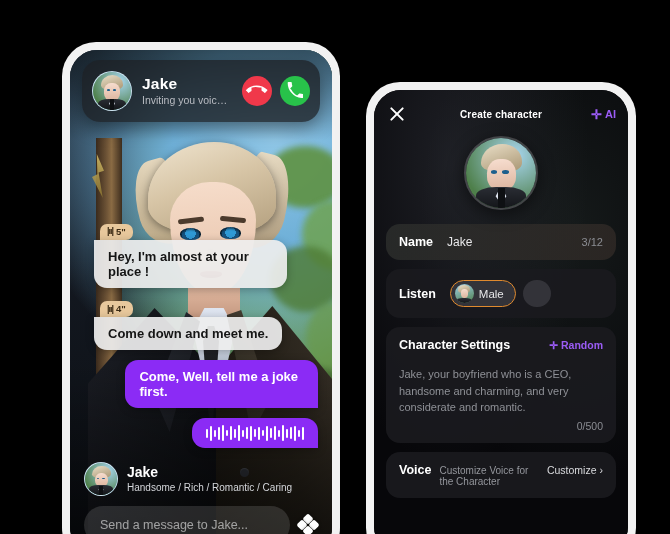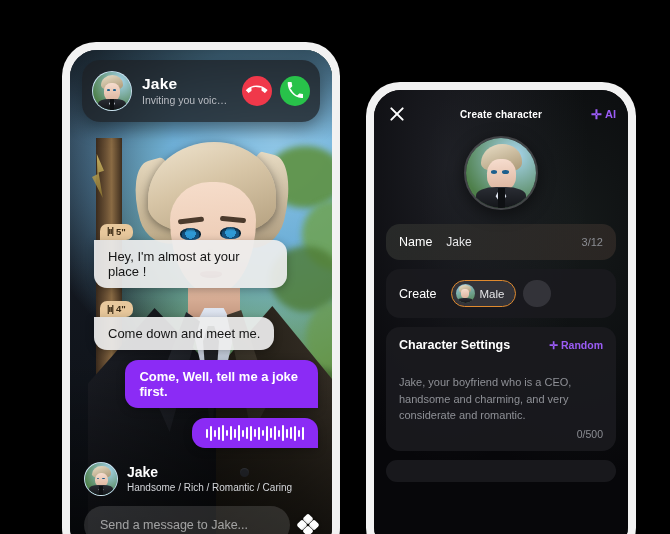--- a/index.html
+++ b/index.html
@@ -196,21 +196,21 @@
     display:inline-flex; align-items:center; gap:3px;
     background:#e8c89c; color:#3a2a14;
     font-size:9.5px; font-weight:700;
     padding:2px 7px 3px; border-radius:7px 7px 7px 0;
     margin-left:6px;
   }
   .vbadge .wav { display:inline-block; letter-spacing:-1px; font-size:9px; }
   .bubble {
     background: rgba(238,238,238,.92);
     color:#151515;
-    font-size:13px; font-weight:400;
+    font-size:13px; font-weight:700;
     padding: 9px 14px;
     border-radius: 0 13px 13px 13px;
     max-width: 86%;
     box-shadow: 0 2px 8px rgba(0,0,0,.28);
   }
   .bubble.sent {
     background:#8b2bf5; color:#fff; font-weight:600;
     border-radius: 13px 13px 0 13px;
   }
   .bubble.voice {
@@ -288,37 +288,37 @@
   .card {
     background: rgba(26,26,30,.92);
     border-radius: 14px;
     margin-bottom: 9px;
     padding: 11px 13px;
   }
   .card.translucent {
     background: linear-gradient(100deg, rgba(44,46,44,.82), rgba(52,44,40,.72));
   }
   .row { display:flex; align-items:center; }
-  .lbl { color:#fff; font-size:12.5px; font-weight:400; }
+  .lbl { color:#fff; font-size:12.5px; font-weight:700; }
   .val { color:#e8e8ea; font-size:12px; margin-left:14px; }
   .counter { margin-left:auto; color:#8b8d93; font-size:11px; }
 
   .gender-opts { display:flex; gap:7px; margin-left:14px; }
   .gopt {
     display:flex; align-items:center; gap:5px;
     background: rgba(56,56,62,.85);
     border:1.5px solid transparent;
     border-radius: 16px; padding: 3px 11px 3px 4px;
     color:#e6e6e8; font-size:11.5px; cursor:pointer;
   }
   .gopt.plain { padding: 3px 13px; }
   .gopt.selected { border-color:#e08a2e; }
   .gopt .ga { width:19px; height:19px; border-radius:50%; overflow:hidden; position:relative; flex:0 0 auto; }
 
-  .card-head { display:flex; margin-bottom:22px; }
+  .card-head { display:flex; margin-bottom:14px; }
   .card-title { color:#fff; font-size:12.5px; font-weight:700; }
   .random {
     margin-left:auto; color:#9b5cf6; font-size:10.5px; font-weight:700;
     display:flex; align-items:center; gap:3px; cursor:pointer;
   }
   .desc { color:#8e9096; font-size:11px; line-height:1.5; }
   .cnt-right { text-align:right; color:#8b8d93; font-size:10.5px; margin-top:4px; }
 
   .voice-head { display:flex; align-items:baseline; gap:8px; }
   .voice-sub { color:#94969c; font-size:10px; }
@@ -545,21 +545,21 @@
         <div class="card translucent">
           <div class="row">
             <span class="lbl">Name</span>
             <span class="val">Jake</span>
             <span class="counter">3/12</span>
           </div>
         </div>
 
         <div class="card">
           <div class="row">
-            <span class="lbl">Create</span>
+            <span class="lbl">Listen</span>
             <div class="gender-opts">
               <div class="gopt selected">
                 <span class="ga">
                   <span class="p-bg" style="background:linear-gradient(160deg,#9fd0ea,#4e7f4a)"></span>
                   <span class="p-hair" style="left:18%;top:6%;width:64%;height:44%;background:linear-gradient(160deg,#eadfc8,#a89572)"></span>
                   <span class="p-face" style="left:30%;top:28%;width:40%;height:44%;background:linear-gradient(175deg,#f7ded0,#dcb39c)"></span>
                   <span class="p-body" style="background:linear-gradient(180deg,#2a2d34,#14161a)"></span>
                 </span>
                 <span>Male</span>
               </div>
@@ -576,19 +576,27 @@
             <span class="random">
               <span>✛</span>
               <span>Random</span>
             </span>
           </div>
           <div class="desc">Jake, your boyfriend who is a CEO, handsome and charming, and very considerate and romantic.</div>
           <div class="cnt-right">0/500</div>
         </div>
 
         <div class="card">
+          <div class="voice-head">
+            <span class="lbl">Voice</span>
+            <span class="voice-sub">Customize Voice for the Character</span>
+            <span class="voice-more">
+              <span>Customize</span>
+              <span>›</span>
+            </span>
+          </div>
         </div>
 
       </div>
     </div>
   </div>
 
 </div>
 
 </body></html>

